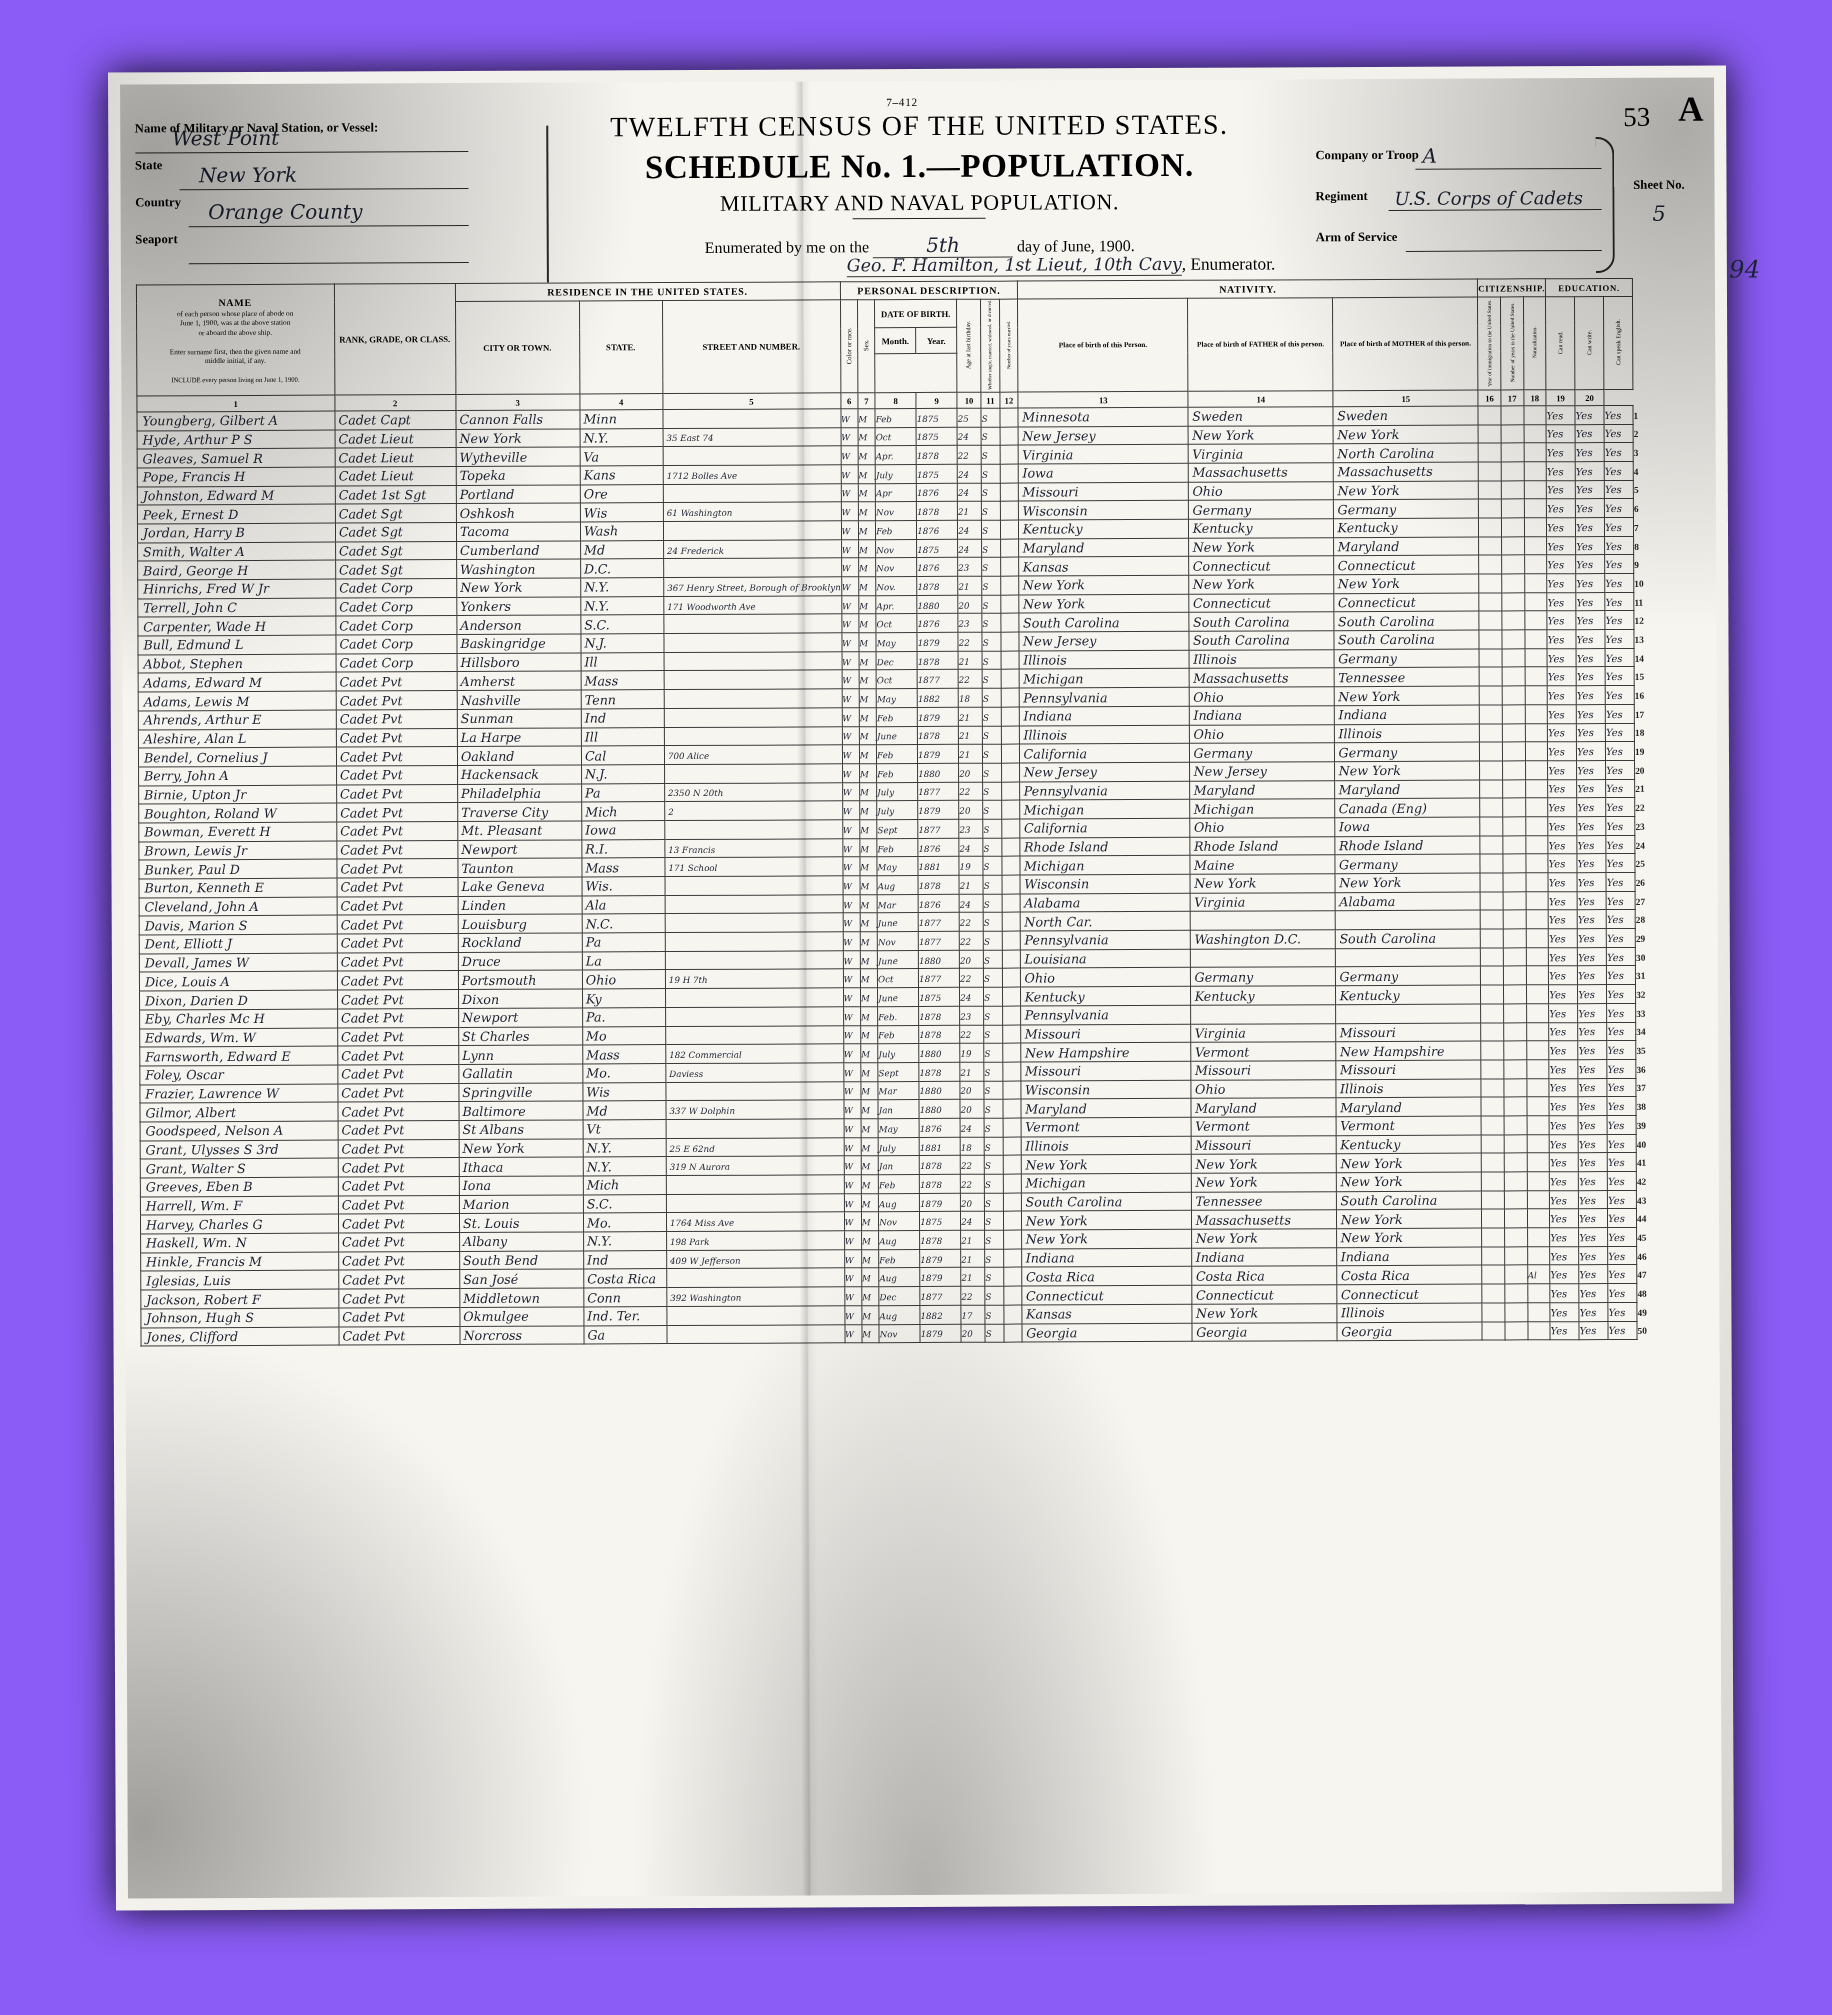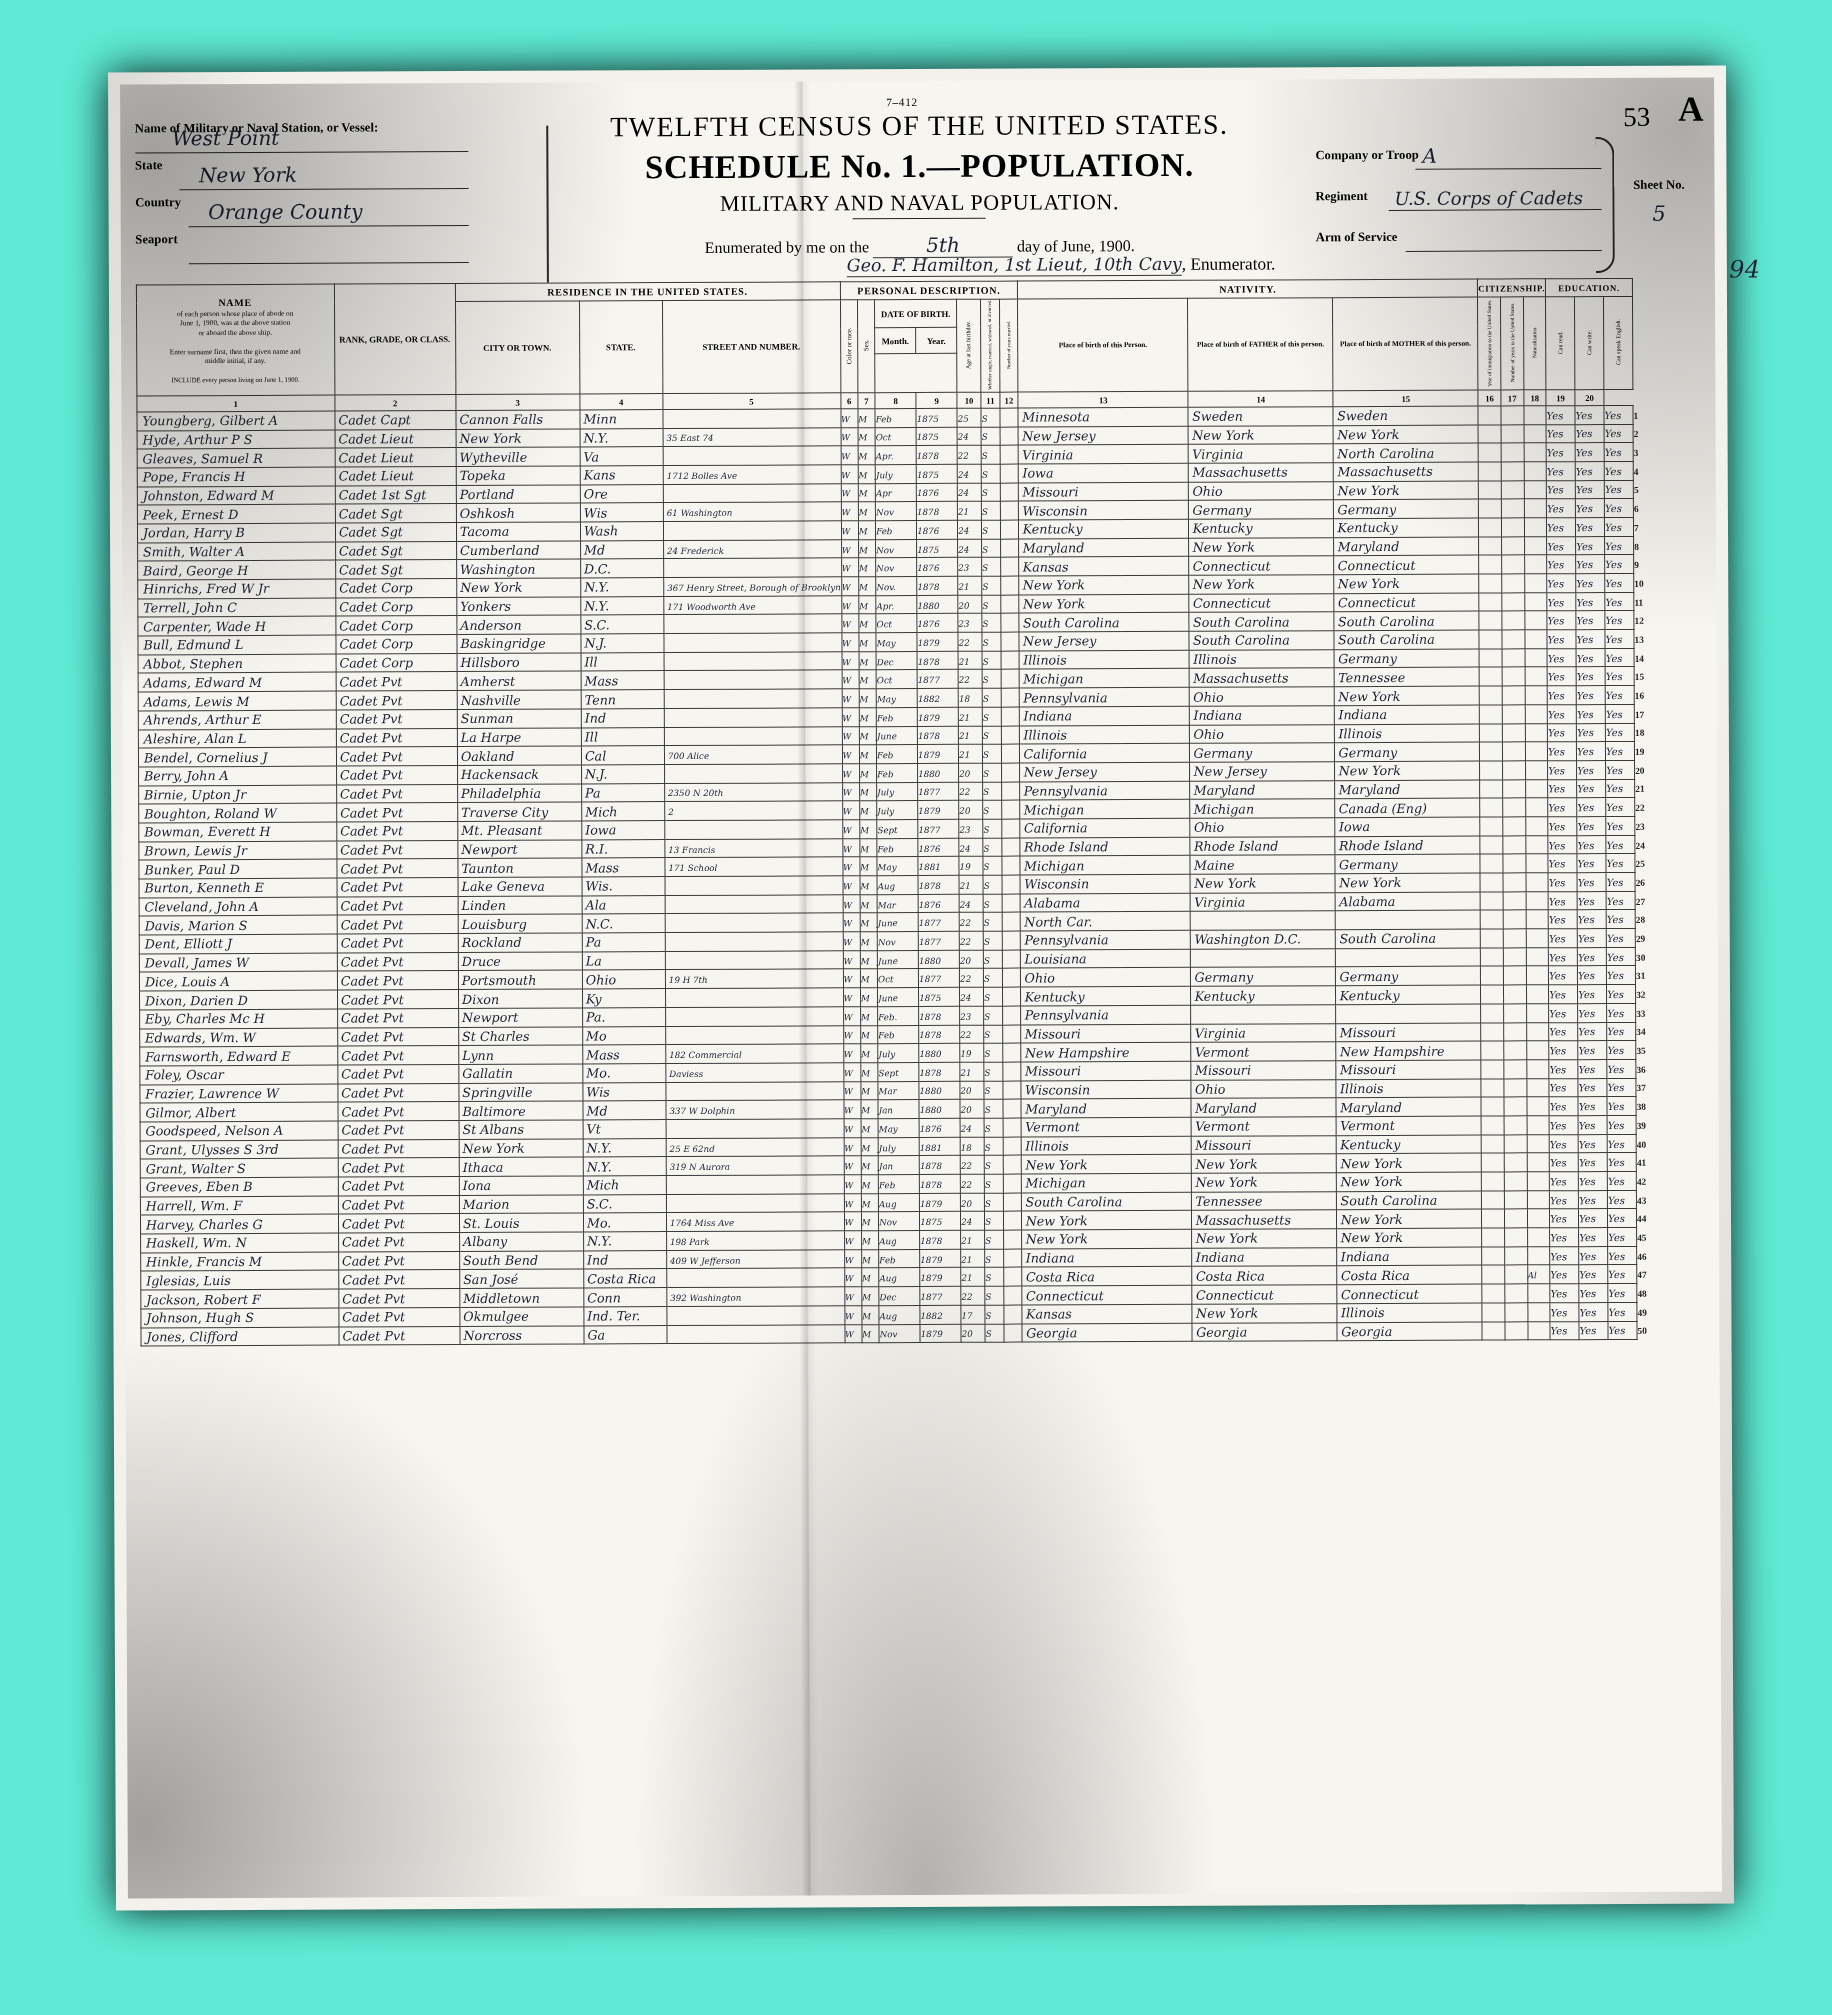--- a/index.html
+++ b/index.html
@@ -1,17 +1,17 @@
 <!DOCTYPE html>
 <html style="font-size:10.7px"><head>
 <meta charset="utf-8">
 <style>
   html,body{margin:0;padding:0;background:#0b0b0b;}
   body{width:1833px;height:2015px;overflow:hidden;font-family:"Liberation Serif",serif;}
-  .page{position:relative;width:1833px;height:2015px;background:#5eead4;}
+  .page{position:relative;width:1833px;height:2015px;background:#8b5cf6;}
   
   .sheet{position:absolute;left:112px;top:69px;width:1618px;height:1838px;background:#f3f1ec;
          box-shadow:0 0 40px rgba(0,0,0,.9);transform:rotate(-0.25deg);}
   .sheet:before{content:"";position:absolute;inset:0;background:
       linear-gradient(100deg, rgba(0,0,0,.10) 0%, rgba(0,0,0,0) 8%, rgba(0,0,0,0) 88%, rgba(0,0,0,.12) 100%);
       pointer-events:none;}
   .paper{position:absolute;left:12px;top:12px;width:1594px;height:1814px;background:#f7f5f0;}
   .grime{position:absolute;inset:0;pointer-events:none;
     background:
       radial-gradient(ellipse at 2% 4%, rgba(0,0,0,.35), rgba(0,0,0,0) 22%),

